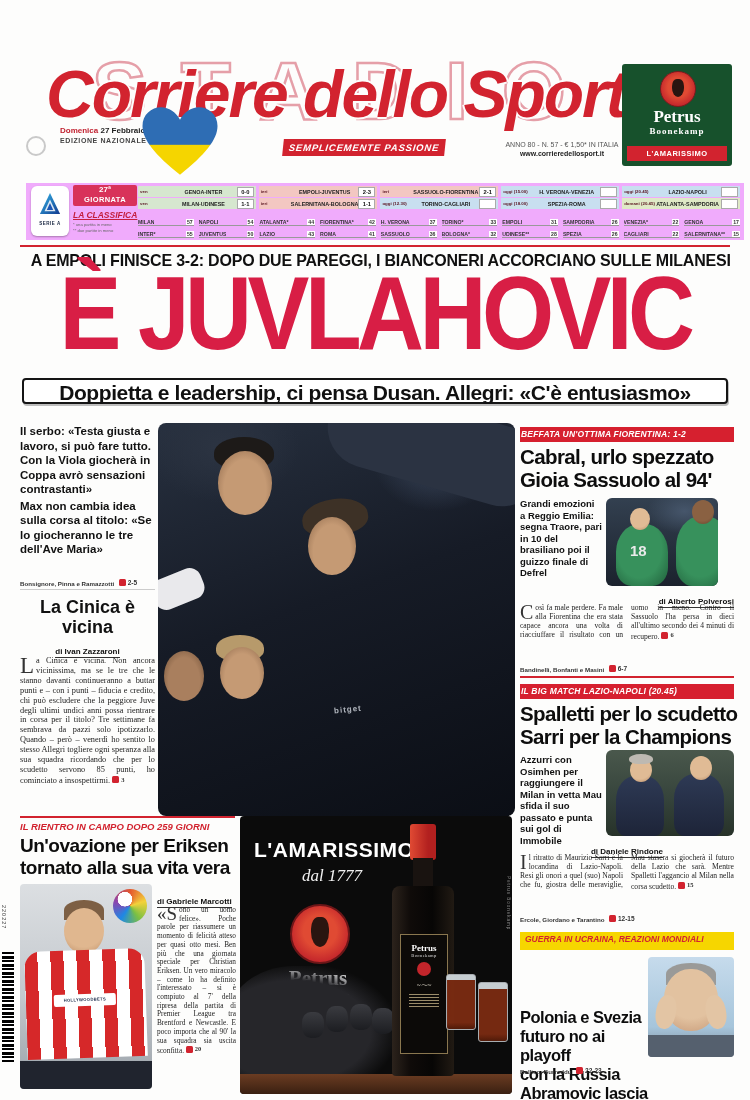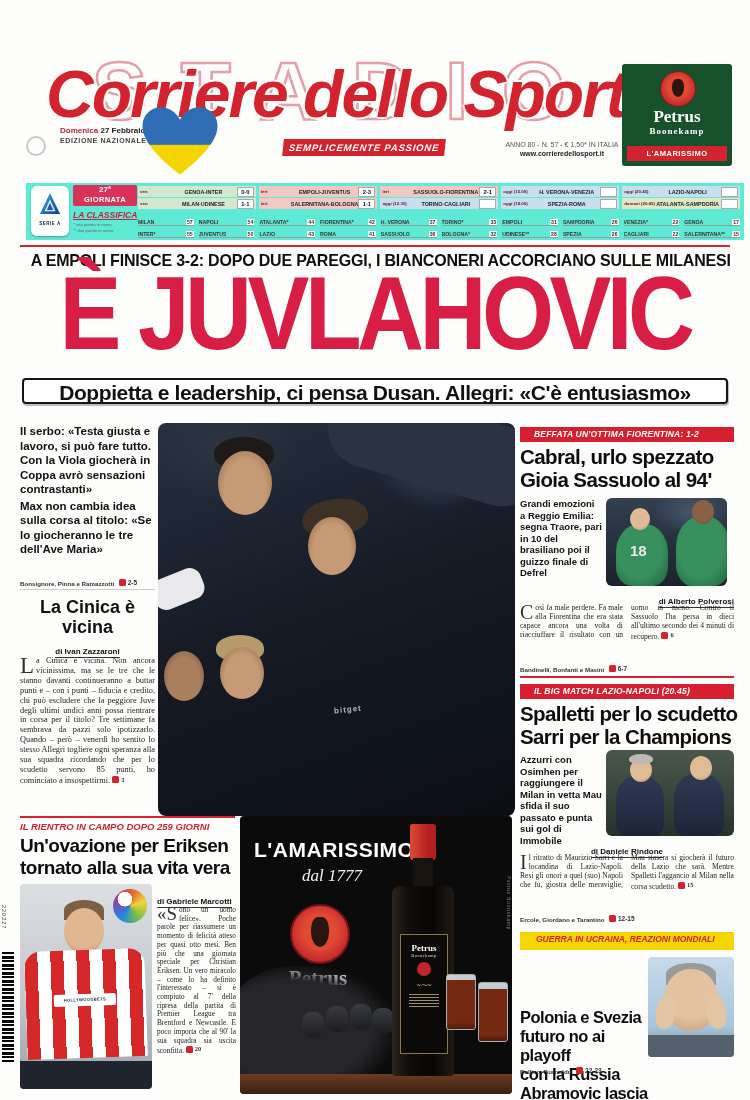--- a/index.html
+++ b/index.html
@@ -31,21 +31,21 @@
   .petrus-circle:after{content:"";position:absolute;left:11px;top:7px;width:12px;height:18px;
                  background:#2a1510;border-radius:40% 40% 50% 50%;}
   .petrus-name{position:absolute;left:0;top:44px;width:110px;color:#fff;
                font-family:"Liberation Serif",serif;font-weight:bold;font-size:17px;line-height:17px;}
   .petrus-name2{position:absolute;left:0;top:62px;width:110px;color:#fff;
                font-family:"Liberation Serif",serif;font-weight:bold;font-size:9px;letter-spacing:1px;}
   .petrus-band{position:absolute;left:5px;right:5px;bottom:5px;height:15px;background:#d2232f;
                color:#fff;font-size:7.5px;font-weight:bold;line-height:15px;letter-spacing:.5px;}
 
   
-  .strip{left:26px;top:183px;width:718px;height:57px;background:#5eead4;}
+  .strip{left:26px;top:183px;width:718px;height:57px;background:#f0abfc;}
   .seriea{position:absolute;left:5px;top:3px;width:38px;height:50px;background:#fff;border-radius:6px;
           box-shadow:0 1px 2px rgba(0,0,0,.3);text-align:center;}
   .seriea svg{margin-top:5px;}
   .seriea .lg{font-size:4.5px;font-weight:bold;letter-spacing:.5px;color:#12203c;}
   .round{position:absolute;left:47px;top:2px;width:64px;height:21px;background:#d8325a;color:#fff;
          text-align:center;border-radius:2px;}
   .round .r1{font-size:8px;font-weight:bold;line-height:10px;}
   .round .r2{font-size:7.5px;font-weight:bold;line-height:9px;letter-spacing:.4px;}
   .classifica{position:absolute;left:47px;top:27px;font-size:8.5px;font-weight:bold;font-style:italic;
               color:#c41f3e;text-decoration:underline;}
@@ -72,23 +72,23 @@
   .kicker{left:20px;top:251px;width:710px;text-align:center;font-size:16.5px;font-weight:bold;
           color:#101010;letter-spacing:-.2px;transform:scaleX(.97);white-space:nowrap;}
   .bigtitle{left:10px;top:258px;width:730px;text-align:center;font-size:103px;font-weight:bold;
             color:#d81e45;letter-spacing:-5px;transform:scaleX(.9);line-height:112px;white-space:nowrap;}
   .subhead{left:22px;top:378px;width:706px;height:26px;border:2px solid #151515;border-radius:4px;
            background:#fff;box-shadow:1px 2px 0 rgba(0,0,0,.25);text-align:center;font-size:21px;
            font-weight:bold;color:#111;line-height:25px;letter-spacing:-.4px;box-sizing:border-box;white-space:nowrap;}
 
   
   .label-red{background:#d6202f;color:#fff;font-style:italic;font-weight:bold;font-size:8.5px;
-             height:15px;line-height:15px;padding:0 14px;letter-spacing:.2px;box-sizing:border-box;width:214px;}
+             height:15px;line-height:15px;padding:0 1px;letter-spacing:.2px;box-sizing:border-box;width:214px;}
   .label-yellow{background:#f6d600;color:#d2232f;font-style:italic;font-weight:bold;font-size:8.5px;
-             height:18px;line-height:15px;padding:0 16px;width:214px;box-sizing:border-box;}
+             height:18px;line-height:15px;padding:0 5px;width:214px;box-sizing:border-box;}
   .label-redtext{color:#d2232f;font-style:italic;font-weight:bold;font-size:9.5px;}
   .h2a{font-size:20.5px;font-weight:bold;color:#0d0d0d;line-height:22.5px;letter-spacing:-.6px;white-space:nowrap;}
   .deck{font-size:9.5px;font-weight:bold;color:#111;line-height:11.5px;}
   .author{font-size:8px;font-weight:bold;color:#111;border-bottom:1px solid #333;display:inline-block;
           padding-bottom:1px;}
   .acenter{text-align:center;}
   .serif{font-family:"Liberation Serif","DejaVu Serif",serif;color:#222;text-align:justify;}
   .twocol{column-count:2;column-gap:8px;}
   .dc{float:left;font-family:"Liberation Serif",serif;font-size:23px;line-height:19px;padding-right:2px;color:#333;}
   .pref{display:inline-flex;align-items:center;gap:2px;font-size:6.5px;font-weight:bold;color:#333;}
@@ -102,21 +102,21 @@
                radial-gradient(110px 80px at 18% 6%,#2c3442 0,transparent 70%),
                linear-gradient(160deg,#27303f 0%,#161b26 45%,#0b0e15 100%);}
   .face{position:absolute;border-radius:50%;background:radial-gradient(ellipse at 50% 60%,#c59a74 0 55%,#8a6548 100%);}
   .hair{position:absolute;border-radius:50% 50% 40% 40%;}
   .ph-arm{position:absolute;right:-30px;top:-16px;width:220px;height:80px;background:#2b3342;
           border-radius:40px;transform:rotate(16deg);}
   .ph-glove{position:absolute;left:-6px;top:150px;width:52px;height:32px;background:#e9e9ec;
             border-radius:12px;transform:rotate(-22deg);}
   .ph-bitget{position:absolute;left:176px;top:282px;color:#c9ced6;font-size:8px;font-weight:bold;
              letter-spacing:1px;opacity:.85;transform:rotate(-6deg);}
-  .photo-sass{left:606px;top:498px;width:121px;height:88px;
+  .photo-sass{left:606px;top:498px;width:112px;height:88px;
     background:radial-gradient(50px 30px at 70% 15%,#46566b 0,transparent 75%),
                linear-gradient(180deg,#33405０,#1b222d);}
   .photo-sass{background:radial-gradient(50px 30px at 70% 15%,#46566b 0,transparent 75%),
                linear-gradient(180deg,#334050,#1b222d);}
   .gplayer{position:absolute;background:radial-gradient(ellipse at 45% 40%,#37915c 0 55%,#1f5e3a 100%);
            border-radius:45% 45% 30% 30%;}
   .gnum{position:absolute;color:#eaeaea;font-size:15px;font-weight:bold;}
   .photo-coach{left:606px;top:750px;width:128px;height:86px;
     background:linear-gradient(180deg,#4a584c 0%,#34423a 60%,#273229 100%);}
   .coach-body{position:absolute;background:linear-gradient(180deg,#2e3a55,#1d2438);border-radius:40% 40% 20% 20%;}

